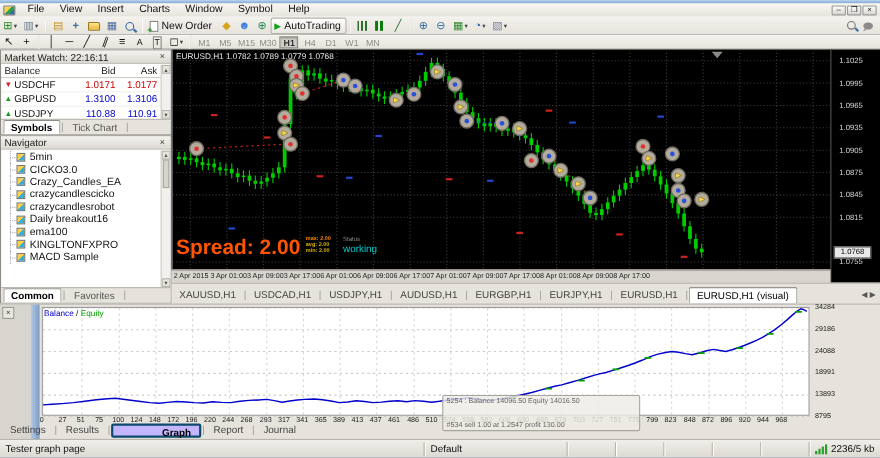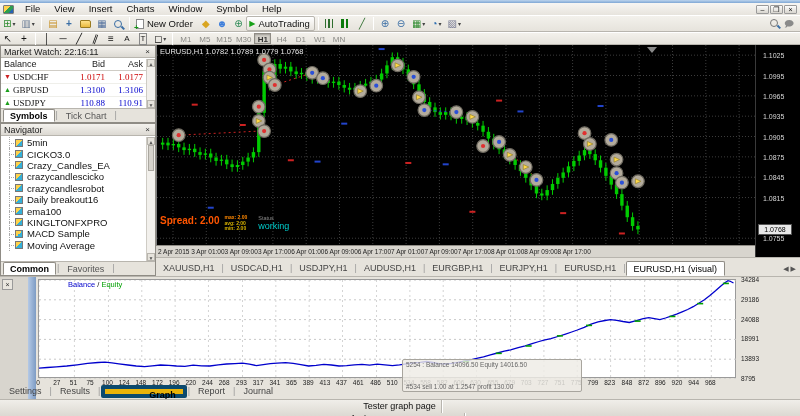--- a/index.html
+++ b/index.html
@@ -41,21 +41,21 @@
   .tfbtn{min-width:17px;height:11px;font-size:8px;color:#8a8a86;text-align:center;line-height:11px;
       border:1px solid transparent;margin:0 1px;}
   .tfbtn.active{background:#d4d1ca;border:1px solid #8f8c85;color:#333;box-shadow:inset 0 1px 2px rgba(0,0,0,.25);font-weight:bold;}
   
   .panel{position:absolute;left:0;width:156px;background:#fff;border:1px solid #8f8c85;}
   .phead{height:12px;background:linear-gradient(#f4f2ee,#dcd9d2);border-bottom:1px solid #b8b5ae;
       font-size:9px;line-height:12px;padding:0 3px;display:flex;color:#222;}
   .pclose{margin-left:auto;font-size:8px;line-height:12px;color:#333;padding:0 2px;}
   .mwtable{font-size:9px;}
   .mwhrow{display:flex;border-bottom:1px solid #cfccc5;color:#222;height:13px;line-height:13px;}
-  .mwrow{display:flex;height:13px;line-height:13px;border-bottom:1px solid #efefea;font-family:Liberation Serif, serif;}
+  .mwrow{display:flex;height:13px;line-height:13px;border-bottom:1px solid #efefea;}
   .c-sym{width:62px;padding-left:3px;display:flex;align-items:center;gap:2px;}
   .c-bid{width:42px;text-align:right;}
   .c-ask{width:40px;text-align:right;padding-right:2px;}
   .dirglyph{font-size:7px;}
   .ptabs{position:absolute;bottom:0;left:0;right:0;height:14px;background:#e6e3dc;border-top:1px solid #b8b5ae;
       display:flex;align-items:flex-end;font-size:9px;padding-left:2px;}
   .ptab{padding:0 6px;height:13px;line-height:13px;color:#555;border:1px solid transparent;}
   .ptab.active{background:#fff;border:1px solid #8f8c85;border-bottom:1px solid #fff;color:#000;font-weight:bold;border-radius:2px 2px 0 0;}
   .ptabsep{color:#999;padding:0 1px;line-height:13px;}
   .navlist{position:absolute;top:13px;bottom:15px;left:0;right:9px;overflow:hidden;font-size:9.5px;}
@@ -70,54 +70,54 @@
   .sarrow{position:absolute;left:0;right:0;height:8px;line-height:8px;background:#e6e3dc;border:1px solid #b8b5ae;}
   
   .chartplot{position:absolute;left:156px;top:45px;width:599px;height:200px;background:#000;border-left:1px solid #808080;}
   .priceaxis{position:absolute;left:755px;top:45px;width:45px;height:212px;background:#000;color:#d8d8d8;
       font-size:7px;border-left:1px solid #3a3a3a;}
   .pricelabel{position:absolute;left:7px;}
   .curprice{position:absolute;left:2px;width:34px;background:#e8e8e8;color:#000;text-align:center;
       font-size:7px;line-height:9px;border:1px solid #555;}
   .chartheader{position:absolute;left:160px;top:47px;color:#e8e8e8;font-size:7.5px;z-index:3;}
   .spreadwrap{position:absolute;left:160px;top:215px;display:flex;align-items:flex-start;gap:5px;z-index:3;}
-  .spreadbig{font-size:10px;font-weight:bold;}
+  .spreadbig{font-size:19px;font-weight:bold;}
   .spreadstats{display:flex;flex-direction:column;font-size:5px;line-height:5.5px;font-weight:bold;}
   .statuswrap{display:flex;flex-direction:column;margin-left:6px;}
   .statuslbl{font-size:5.5px;color:#8a8a8a;}
   .statusval{font-size:9px;}
   .timeaxis{position:absolute;left:156px;top:245px;width:599px;height:12px;background:#d8d5ce;
       border-top:1px solid #8f8c85;font-size:6.5px;color:#222;overflow:hidden;}
   .timelabel{position:absolute;top:2px;white-space:nowrap;}
   .charttabs{position:absolute;left:156px;top:257px;width:644px;height:19px;background:#e6e3dc;
       border-top:1px solid #b8b5ae;display:flex;align-items:flex-end;font-size:9px;overflow:hidden;}
   .ctab{padding:0 7px;height:15px;line-height:15px;color:#444;white-space:nowrap;}
   .ctab.active{background:#fff;border:1px solid #8f8c85;border-bottom:1px solid #fff;border-radius:2px 2px 0 0;color:#000;}
   .ctabsep{color:#9a9a9a;height:15px;line-height:15px;}
   .ctabarrows{margin-left:auto;padding-right:4px;color:#555;font-size:7px;height:15px;line-height:15px;}
   
   .tester{position:absolute;left:0;top:276px;width:800px;height:123px;background:#e6e3dc;border-top:1px solid #b8b5ae;}
   .tgutter{position:absolute;left:0;top:0;width:28px;height:123px;background:#d8d5ce;}
   .tclose{position:absolute;left:2px;top:2px;width:11px;height:11px;border:1px solid #9a9a9a;background:#e9e6df;
       font-size:7px;line-height:9px;text-align:center;color:#333;}
   .tstrip{position:absolute;left:28px;top:0;width:8px;height:123px;background:linear-gradient(90deg,#b4c9e6,#7e9cc4);}
   .tplot{position:absolute;left:38px;top:2px;width:698px;height:99px;background:#fff;border:1px solid #9a9a9a;}
-  .tlegend{position:absolute;left:40px;top:3px;font-size:7.5px;z-index:2;margin-left:28px;}
+  .tlegend{position:absolute;left:40px;top:3px;font-size:7.5px;z-index:2;}
   .tylabel{position:absolute;left:741px;font-size:6.5px;color:#222;}
   .txlabels{position:absolute;left:38px;top:102px;width:710px;height:9px;font-size:6.5px;color:#222;}
   .txlabel{position:absolute;top:0;}
   .ttabs{position:absolute;left:2px;top:108px;display:flex;align-items:flex-end;font-size:9px;}
   .ttab{padding:0 7px;height:13px;line-height:13px;color:#444;}
-  .ttab.active{background:#eab308;border:4px solid #0c4a6e;border-radius:2px;color:#000;font-weight:bold;padding-left:44px;}
+  .ttab.active{background:#c4b5fd;border:2px solid #0c4a6e;border-radius:2px;color:#000;font-weight:bold;padding-left:44px;}
   .ttooltip{position:absolute;left:402px;top:82px;width:180px;height:33px;background:rgba(238,236,229,0.82);
       border:1px solid #a8a59e;border-radius:2px;font-size:6.5px;color:#666;
       display:flex;flex-direction:column;justify-content:space-between;padding:1px 3px;z-index:4;}
   
   .statusbar{position:absolute;left:0;top:399px;width:800px;height:17px;background:linear-gradient(#f0eee9,#dcd9d2);
-      border-top:1px solid #b8b5ae;display:flex;align-items:center;font-size:9px;flex-direction:column;}
+      border-top:1px solid #b8b5ae;display:flex;align-items:center;font-size:9px;}
   .sbcell{height:13px;line-height:13px;padding:0 5px;border-right:1px solid #b8b5ae;box-shadow:1px 0 0 #fff;}
   .sbleft{flex:1;}
   .sbsmall{width:44px;}
 </style>
 </head>
 <body>
 
 <div class="root">
 
   <div class="titlestrip"></div>
@@ -351,24 +351,20 @@
           <span class="ea-icon"></span>
           <span>ema100</span>
         </div>
         <div class="navitem">
           <span class="ea-icon"></span>
           <span>KINGLTONFXPRO</span>
         </div>
         <div class="navitem">
           <span class="ea-icon"></span>
           <span>MACD Sample</span>
-        </div>
-        <div class="navitem">
-          <span class="ea-icon"></span>
-          <span>Moving Average</span>
         </div>
       </div>
     <div class="scrollv" style="bottom:14px;">
       <span class="sarrow" style="top:0;">▲</span>
       <div class="thumb"></div>
       <span class="sarrow" style="bottom:0;">▼</span>
     </div>
     <div class="ptabs" id="navTabs">
         <span class="ptab active">Common</span>
         <span class="ptabsep">|</span>

